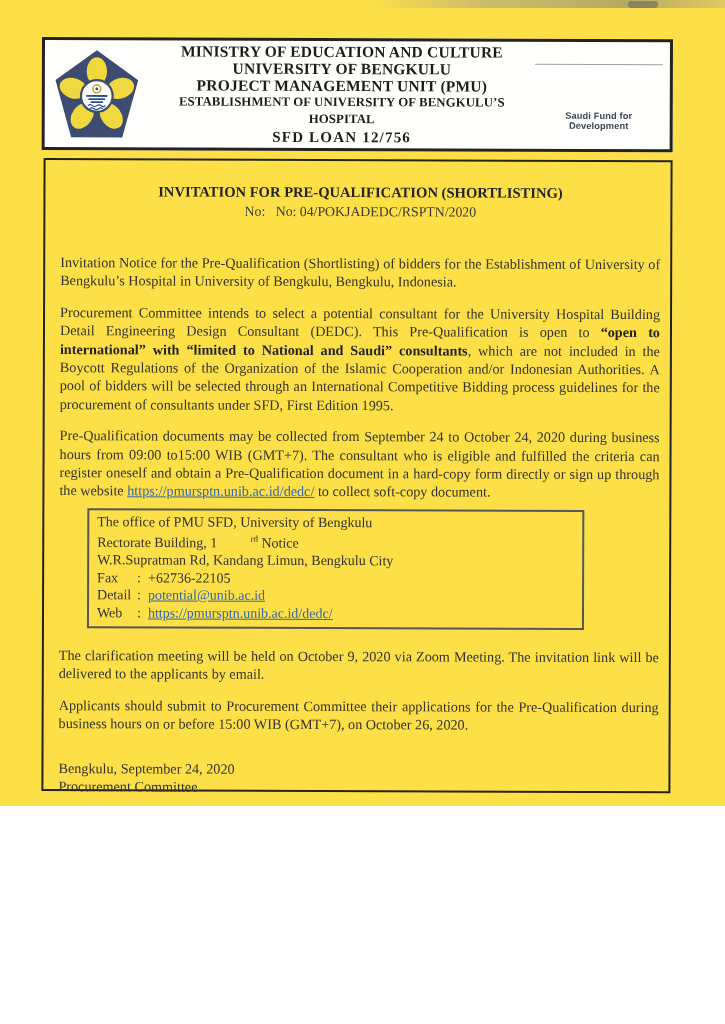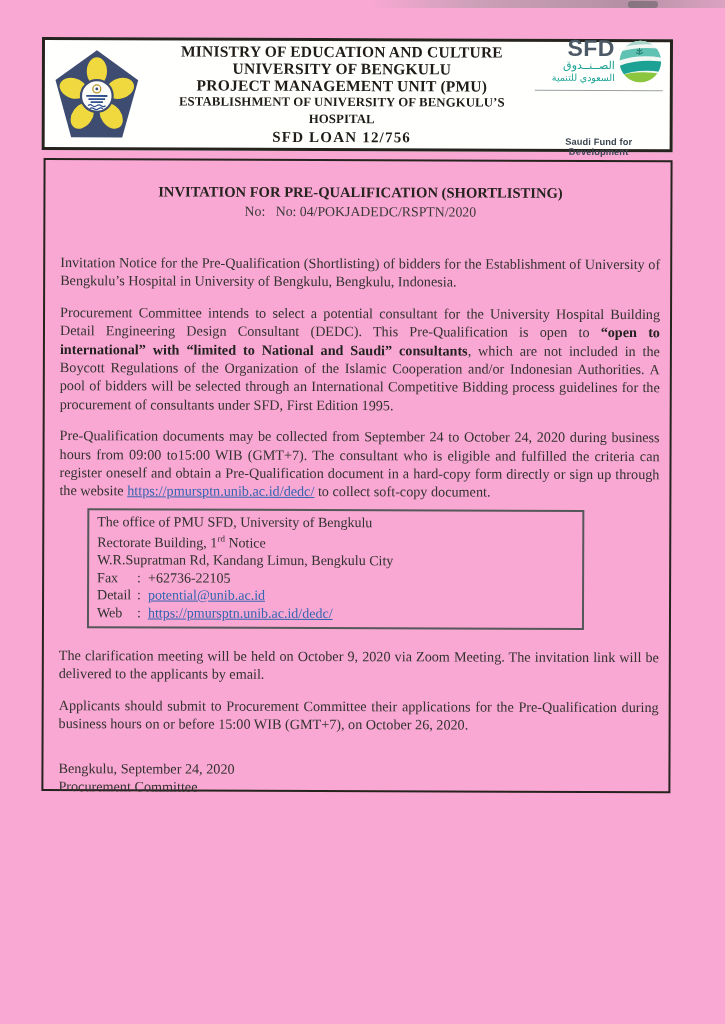--- a/index.html
+++ b/index.html
@@ -1,18 +1,18 @@
 <!DOCTYPE html>
 <html><head>
 <meta charset="utf-8">
 <style>
   html,body { margin:0; padding:0; background:#ffffff; }
   .page {
-    position:relative; width:725px; height:1024px;
-    background:#f9a8d4; overflow:hidden;
+    position:relative; width:725px; height:806px;
+    background:#fde047; overflow:hidden;
     font-family:"Liberation Serif", serif;
     color:#33322f;
   }
   
   .artifact-top {
     position:absolute; top:0; left:368px; width:357px; height:8px;
     background:linear-gradient(90deg, rgba(170,170,170,0) 0%, rgba(150,150,150,.45) 30%, rgba(125,125,125,.55) 72%, rgba(150,150,150,.30) 100%);
   }
   .artifact-blob {
     position:absolute; top:1px; left:628px; width:30px; height:7px;
@@ -54,21 +54,21 @@
   .para { text-align:justify; line-height:18.4px; margin:13px 0 0; }
   .para.first { margin-top:34px; }
   .para b { color:#242220; }
   .link { color:#3465b0; text-decoration:underline; cursor:pointer; }
 
   .office-box {
     margin:8px 0 0 28px; width:497px; box-sizing:border-box;
     border:2px solid #55575a; padding:3px 8px 5px;
     line-height:17.4px; font-size:14px;
   }
-  .office-box sup { font-size:9px; }
+  .office-box sup { font-size:9px;margin-left:33px; }
   .kv .k { display:inline-block; width:40px; }
   .kv .c { margin-right:7px; }
 
   .para.p4 { margin-top:18px; }
   .para.p5 { margin-top:13px; }
   .signature { margin-top:26px; line-height:18.4px; }
 </style>
 </head>
 <body>
 
@@ -103,40 +103,20 @@
 
       <div class="header-lines">
         <div class="hl1">MINISTRY OF EDUCATION AND CULTURE</div>
         <div class="hl2">UNIVERSITY OF BENGKULU</div>
         <div class="hl3">PROJECT MANAGEMENT UNIT (PMU)</div>
         <div class="hl4">ESTABLISHMENT OF UNIVERSITY OF BENGKULU’S HOSPITAL</div>
         <div class="hl5">SFD LOAN 12/756</div>
       </div>
 
       <div class="logo-sfd">
-        <div class="sfd-row">
-          <div class="sfd-words">
-            <div class="sfd-acronym">SFD</div>
-            <div class="sfd-ar1">الصــنــدوق</div>
-            <div class="sfd-ar2">السعودي للتنمية</div>
-          </div>
-          <svg class="sfd-globe" viewBox="0 0 52 56" aria-hidden="true">
-            <clipPath id="gclip">
-                <circle cx="27" cy="29" r="23"></circle>
-              </clipPath>
-            <g clip-path="url(#gclip)">
-              <rect x="0" y="0" width="54" height="58" fill="#f2f7f4"></rect>
-              <path d="M-6,8 Q24,-4 58,2 L58,12 Q20,6 -6,18 Z" fill="#a9d6c9"></path>
-              <path d="M-6,22 Q20,10 58,16 L58,26 Q22,18 -6,32 Z" fill="#5fc2b2"></path>
-              <path d="M-6,38 Q22,24 58,30 L58,42 Q20,34 -6,50 Z" fill="#1ba294"></path>
-              <path d="M-6,48 Q22,36 58,44 L58,58 L-6,58 Z" fill="#8cc63e"></path>
-            </g>
-            <path d="M26 14 v7 M23 16 l3 2 l3 -2 M22 19 l4 2 l4 -2" stroke="#2a7f72" stroke-width="1.2" fill="none"></path>
-          </svg>
-        </div>
         <div class="sfd-rule"></div>
         <div class="sfd-caption">Saudi Fund for Development</div>
       </div>
     </div>
 
     <div class="body-box">
 
       <div class="doc-title">INVITATION FOR PRE-QUALIFICATION (SHORTLISTING)</div>
       <div class="doc-number">No: &nbsp; No: 04/POKJADEDC/RSPTN/2020</div>
 

